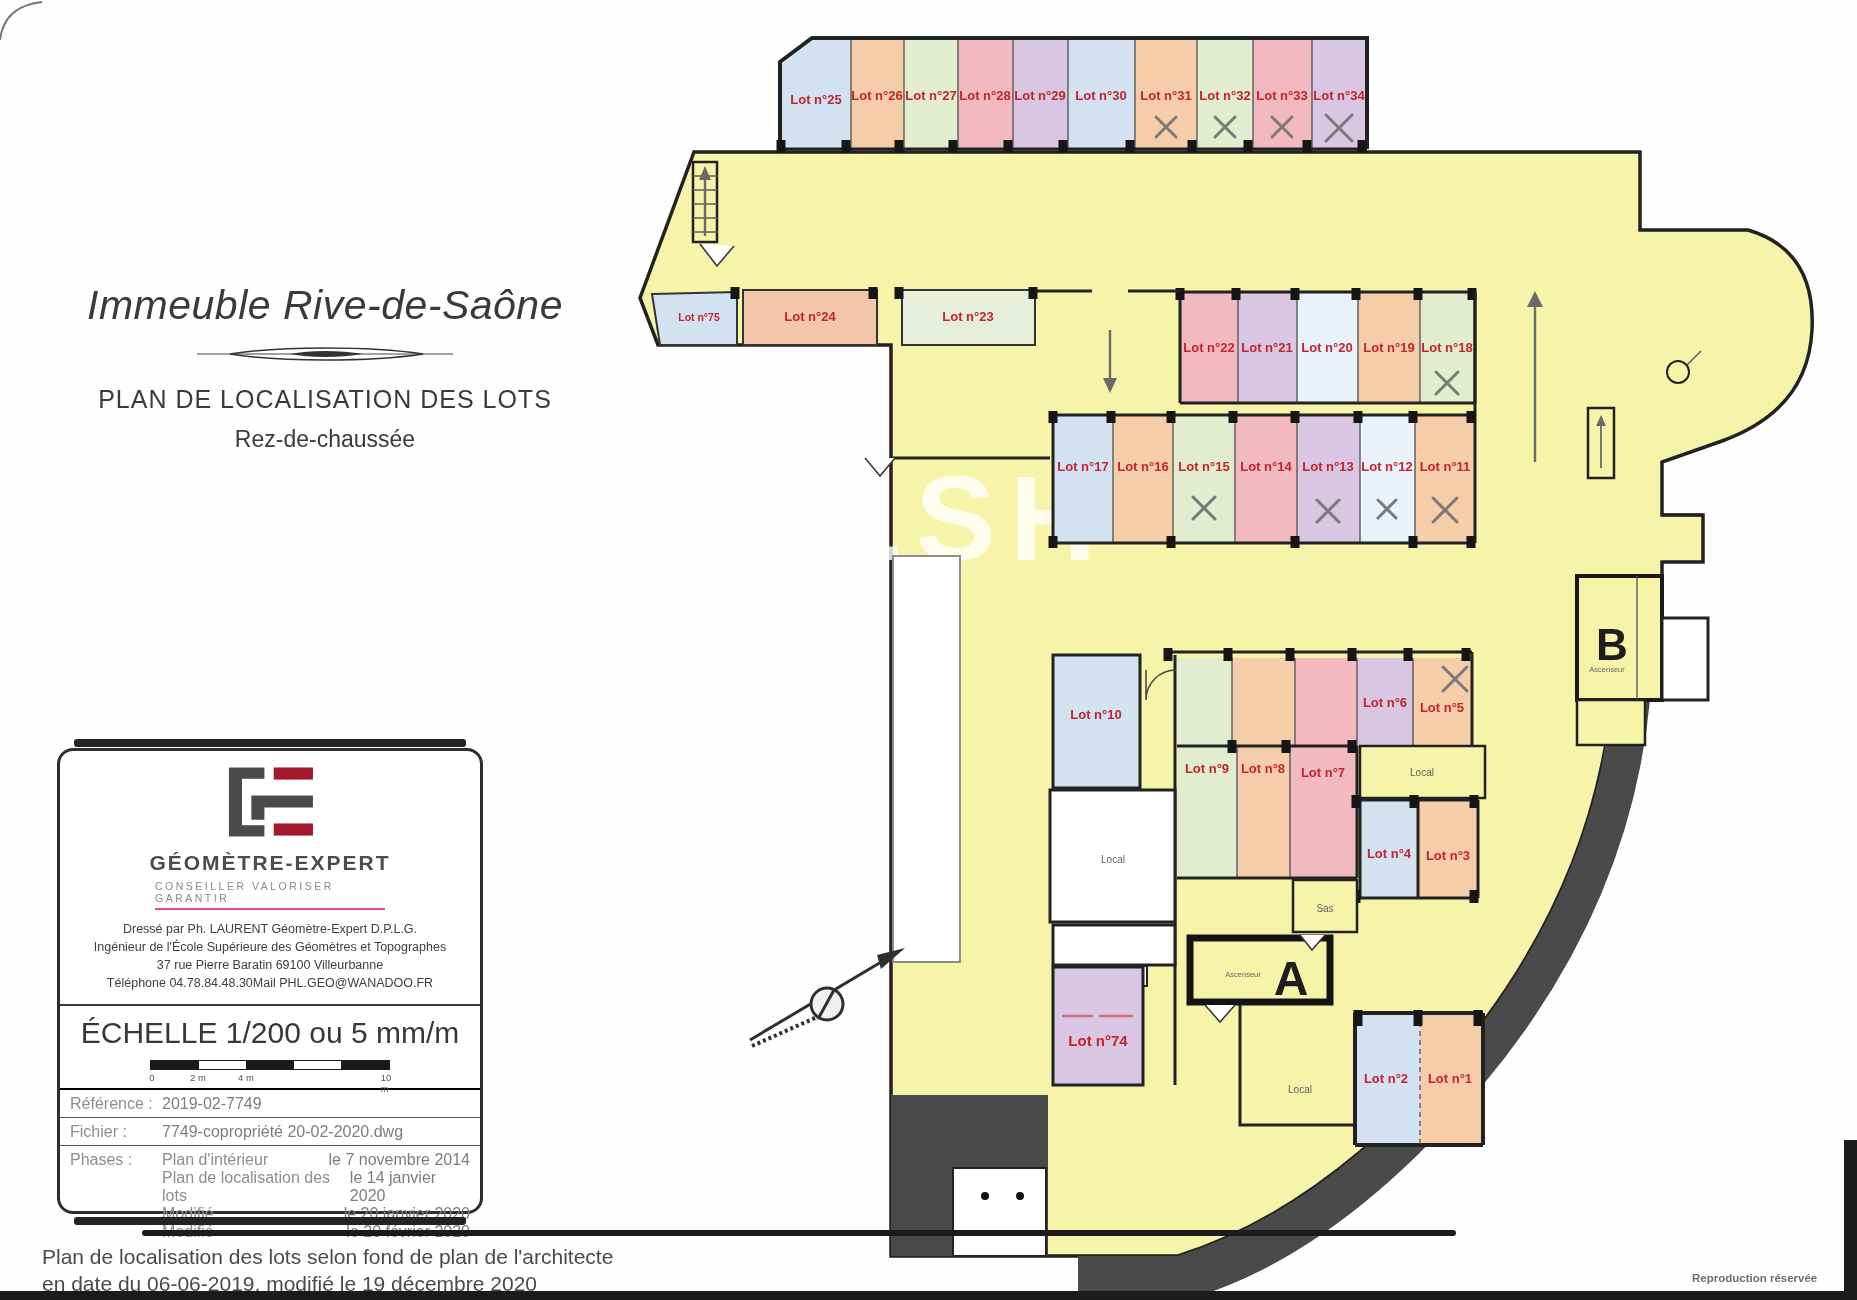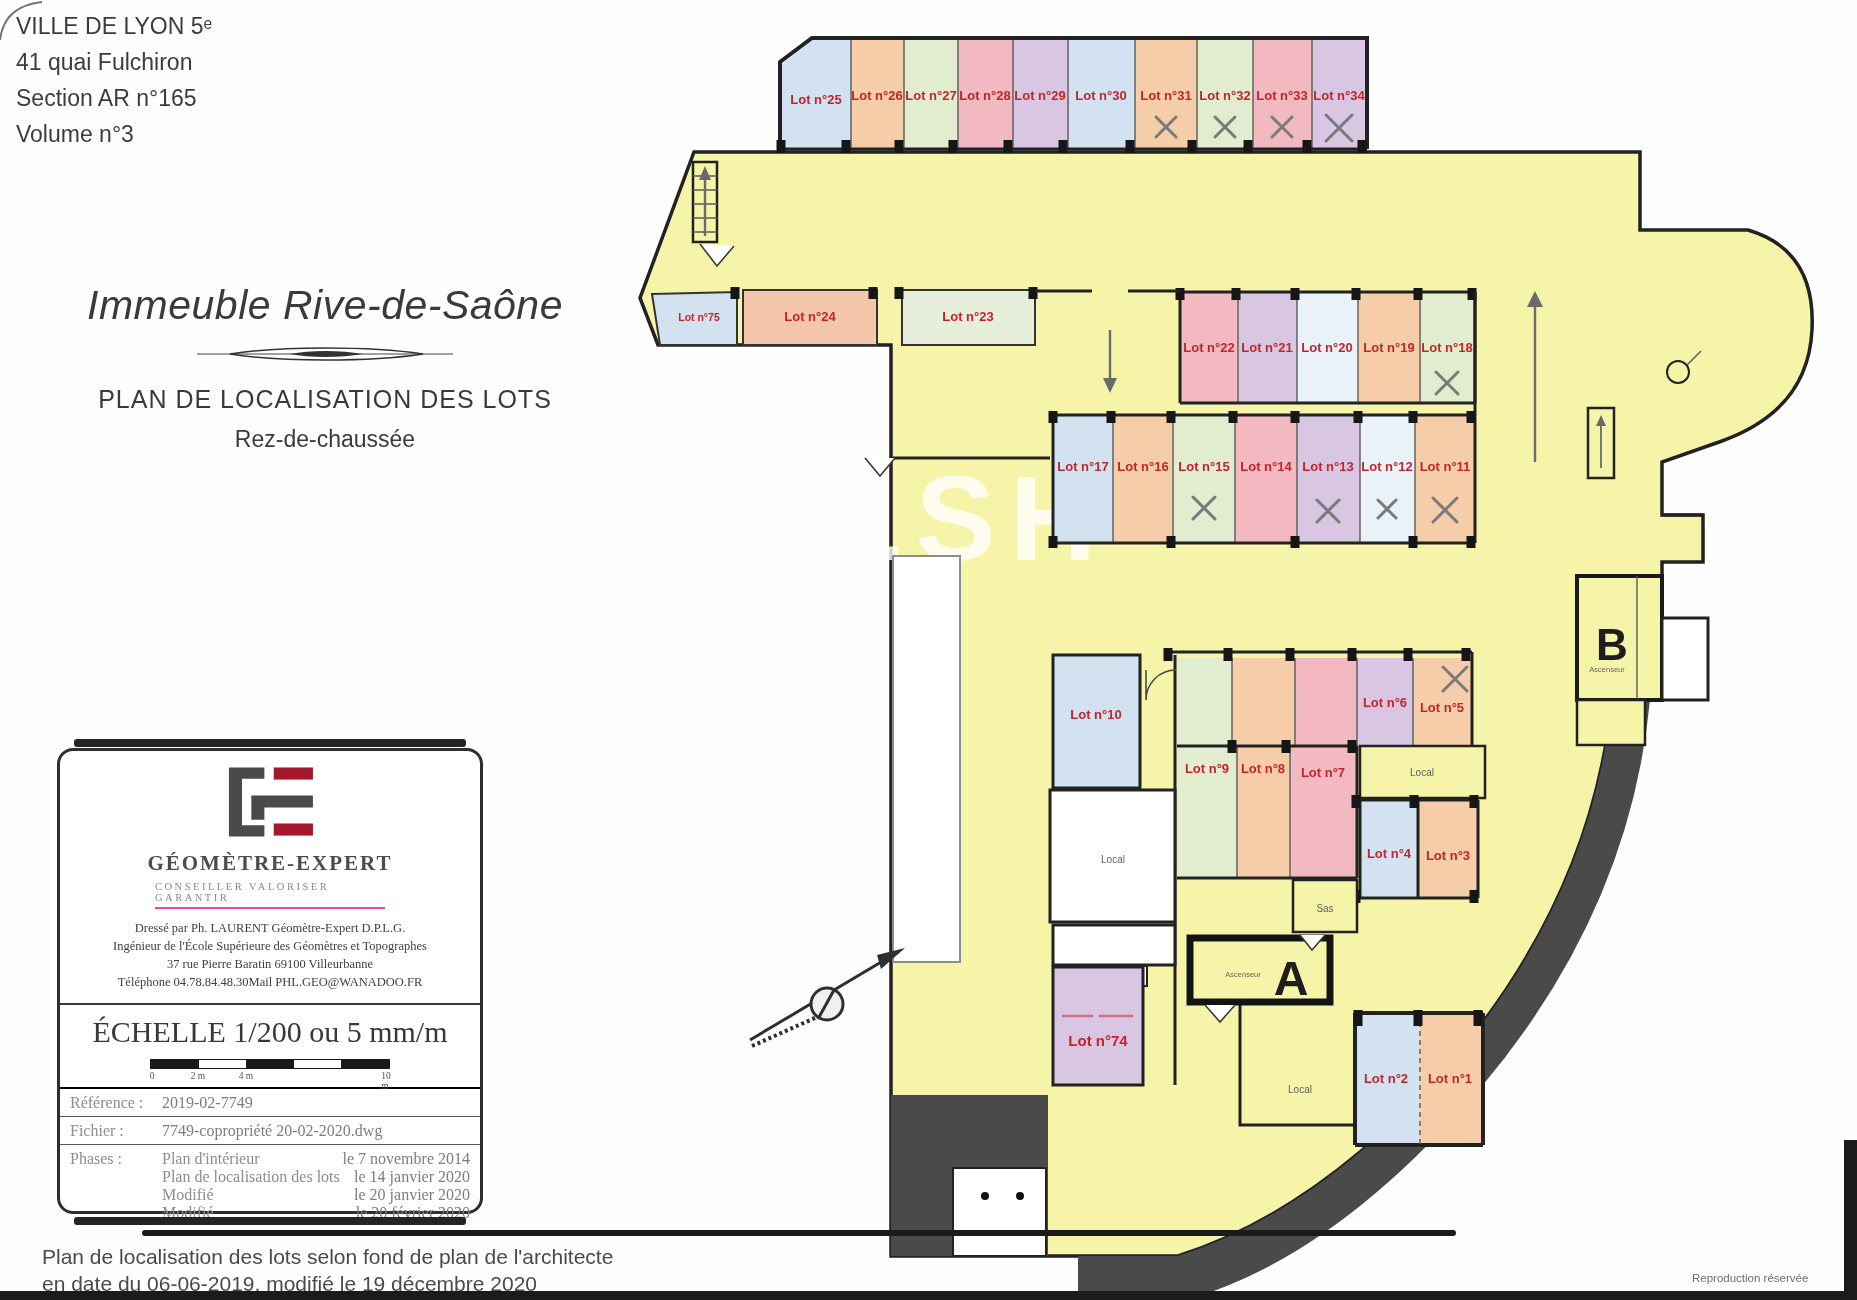--- a/index.html
+++ b/index.html
@@ -24,21 +24,21 @@
   .wm{font:bold 120px "Liberation Sans",sans-serif;fill:#ffffff;opacity:.8;letter-spacing:14px;text-anchor:middle;}
   .wall{fill:none;stroke:#222;stroke-width:3;}
   .wallthin{fill:none;stroke:#5a5a5a;stroke-width:1.4;}
   .xmark{fill:none;stroke:#7a7a7a;stroke-width:3;stroke-linecap:round;}
   .pillars{fill:none;stroke:#161616;stroke-width:9;}
   .arrow{fill:none;stroke:#6a6a6a;stroke-width:2.4;}
   .ahead{fill:#6a6a6a;}
   .doorv{fill:#fff;stroke:#3a3a3a;stroke-width:1.6;}
   
   .cartouche{position:absolute;left:57px;top:748px;width:426px;height:466px;
-             border:3px solid #2e2e2e;border-radius:16px;background:#fff;box-sizing:border-box;font-family:Liberation Serif, serif;}
+             border:3px solid #2e2e2e;border-radius:16px;background:#fff;box-sizing:border-box;}
   .cartouche::before{content:"";position:absolute;left:14px;right:14px;top:-12px;height:8px;background:#242424;border-radius:3px;}
   .cartouche::after{content:"";position:absolute;left:14px;right:14px;bottom:-14px;height:8px;background:#242424;border-radius:3px;}
   .logo-wrap{text-align:center;margin-top:12px;}
   .logo-title{text-align:center;font-weight:bold;font-size:21px;letter-spacing:2px;color:#4c4c4c;margin-top:6px;}
   .logo-tag{text-align:left;font-size:10.5px;letter-spacing:2.5px;color:#8a8a8a;margin-top:5px;
             border-bottom:2px solid #ec4899;display:block;width:230px;margin-left:auto;margin-right:auto;padding-bottom:4px;}
   .addr{margin-top:10px;text-align:center;font-size:12.5px;color:#404040;line-height:18px;}
   .addr .two{display:flex;justify-content:center;padding:0 38px;}
   .sec-echelle{border-top:2px solid #3a3a3a;margin-top:12px;padding-top:10px;}
   .echelle{text-align:center;font-size:30px;color:#383838;}
@@ -53,36 +53,30 @@
   .meta-row{display:flex;padding:5px 10px 4px;border-bottom:1.5px solid #555;}
   .meta-row:last-child{border-bottom:none;}
   .m-lab{width:92px;flex:none;}
   .m-val{color:#7d7d7d;}
   .phase-list{flex:1;}
   .phase{display:flex;justify-content:space-between;line-height:18px;}
   .phase .dt{color:#7d7d7d;}
   
   .rule-heavy{position:absolute;left:142px;top:1230px;width:1314px;height:6px;background:#1b1b1b;border-radius:3px;}
   .caption{position:absolute;left:42px;top:1243px;font-size:21px;color:#4a4a4a;line-height:27px;}
-  .rights{position:absolute;left:1692px;top:1272px;font-size:11.5px;color:#6e6e6e;}
+  .rights{position:absolute;left:1692px;top:1272px;font-size:11.5px;color:#6e6e6e;font-weight:bold;}
   .botbar{position:absolute;left:0;top:1291px;width:1857px;height:9px;background:#1b1b1b;}
   .rightbar{position:absolute;left:1844px;top:1140px;width:13px;height:160px;background:#1b1b1b;}
   .tl-arc{position:absolute;left:0;top:0;}
 </style>
 </head>
 <body>
 
 <div class="page">
 
-  <div class="hdr">
-    <div>VILLE DE LYON 5ᵉ</div>
-    <div>41 quai Fulchiron</div>
-    <div>Section AR n°165</div>
-    <div>Volume n°3</div>
-  </div>
 
   <div class="tblock">
     <div class="tb-building">Immeuble Rive-de-Saône</div>
     <svg class="tb-orn" width="260" height="14">
       <path d="M2,7 H258" stroke="#444" stroke-width="1.2" fill="none"></path>
       <path d="M35,7 C85,-1 175,-1 228,7 C175,15 85,15 35,7 Z" fill="none" stroke="#333" stroke-width="1.6"></path>
       <path d="M95,7 C115,3 145,3 168,7 C145,11 115,11 95,7 Z" fill="#333"></path>
     </svg>
     <div class="tb-plan">PLAN DE LOCALISATION DES LOTS</div>
     <div class="tb-level">Rez-de-chaussée</div>

